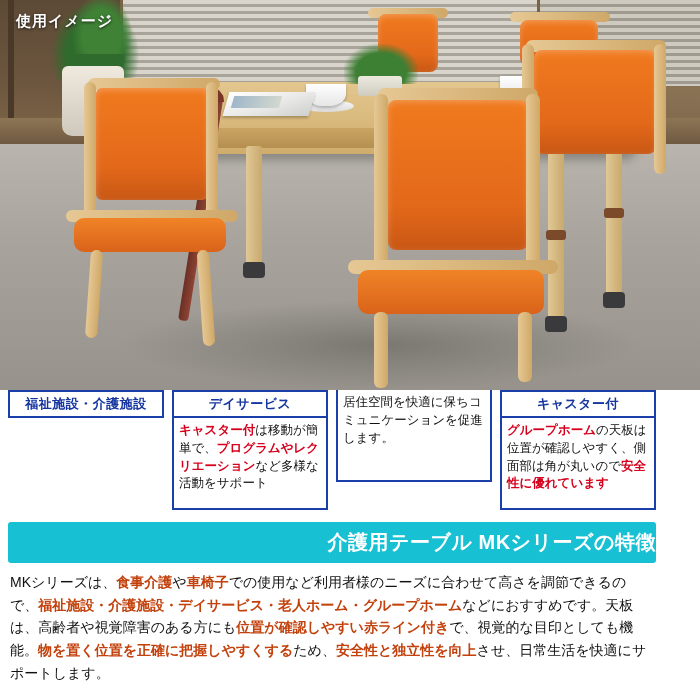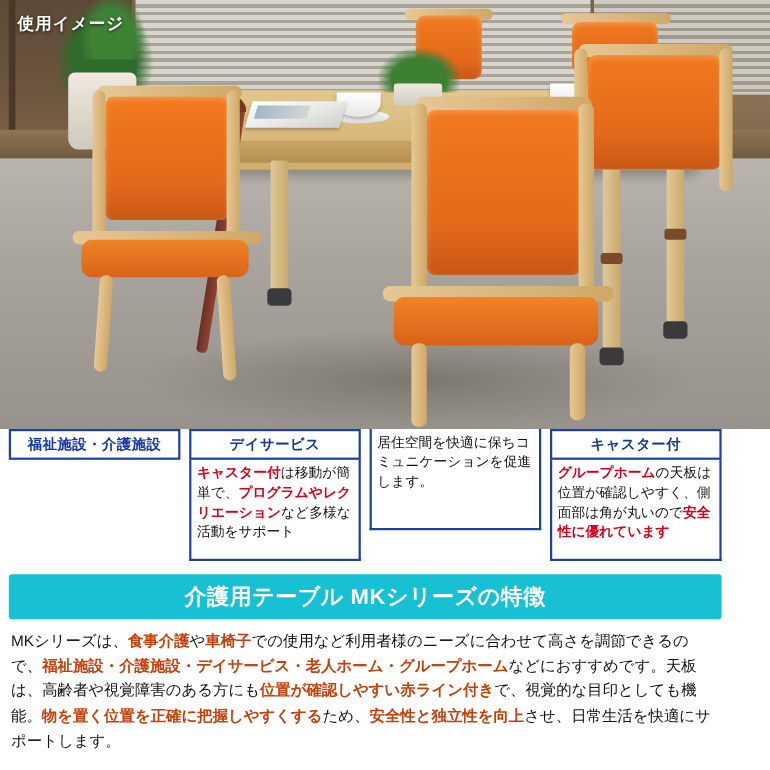--- a/index.html
+++ b/index.html
@@ -230,21 +230,21 @@
     color:#111;
     height:92px;
   }
   .box-body .hl{ color:#d6001c; font-weight:bold; }
 
   
   .feature{
     margin:12px 8px 0 8px;
     background:#18c0d4;
     border-radius:3px;
-    text-align:center;
+    text-align:right;
     color:#ffffff;
     font-weight:bold;
     font-size:20px;
     padding:7px 0;
     letter-spacing:.5px;
   }
   .feature-body{
     margin:8px 10px 0 10px;
     font-size:14px;
     line-height:1.62;

